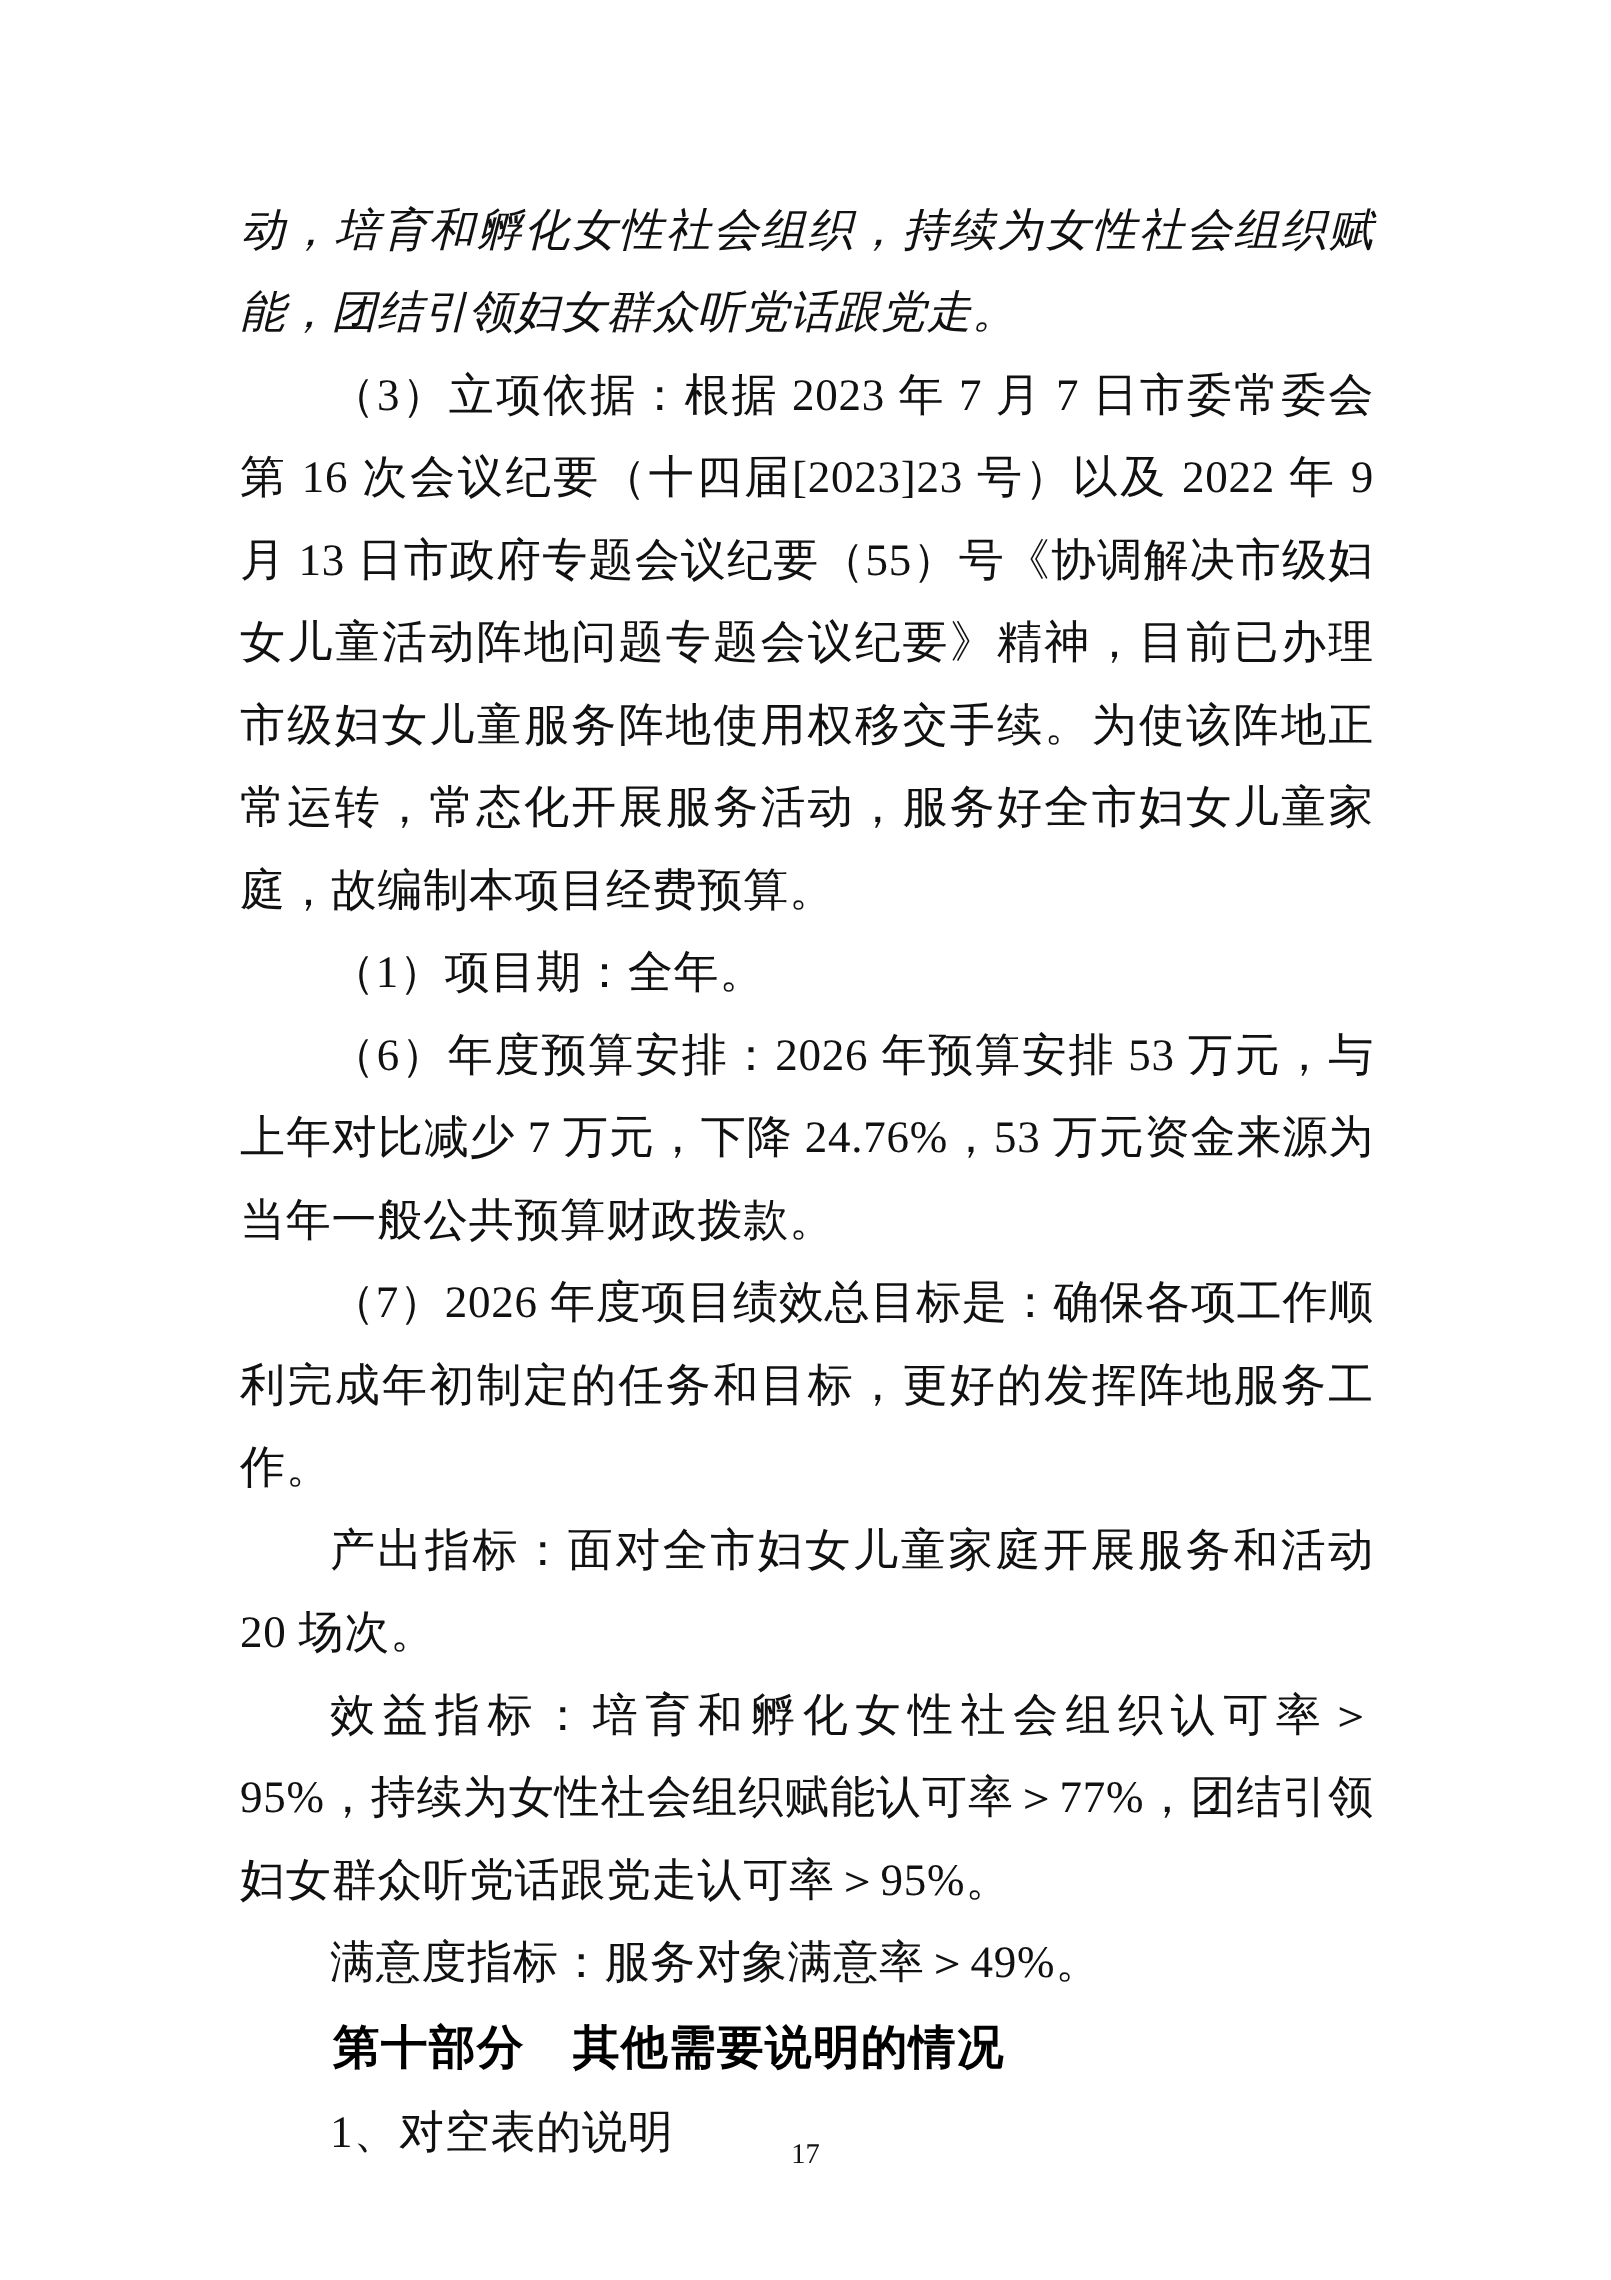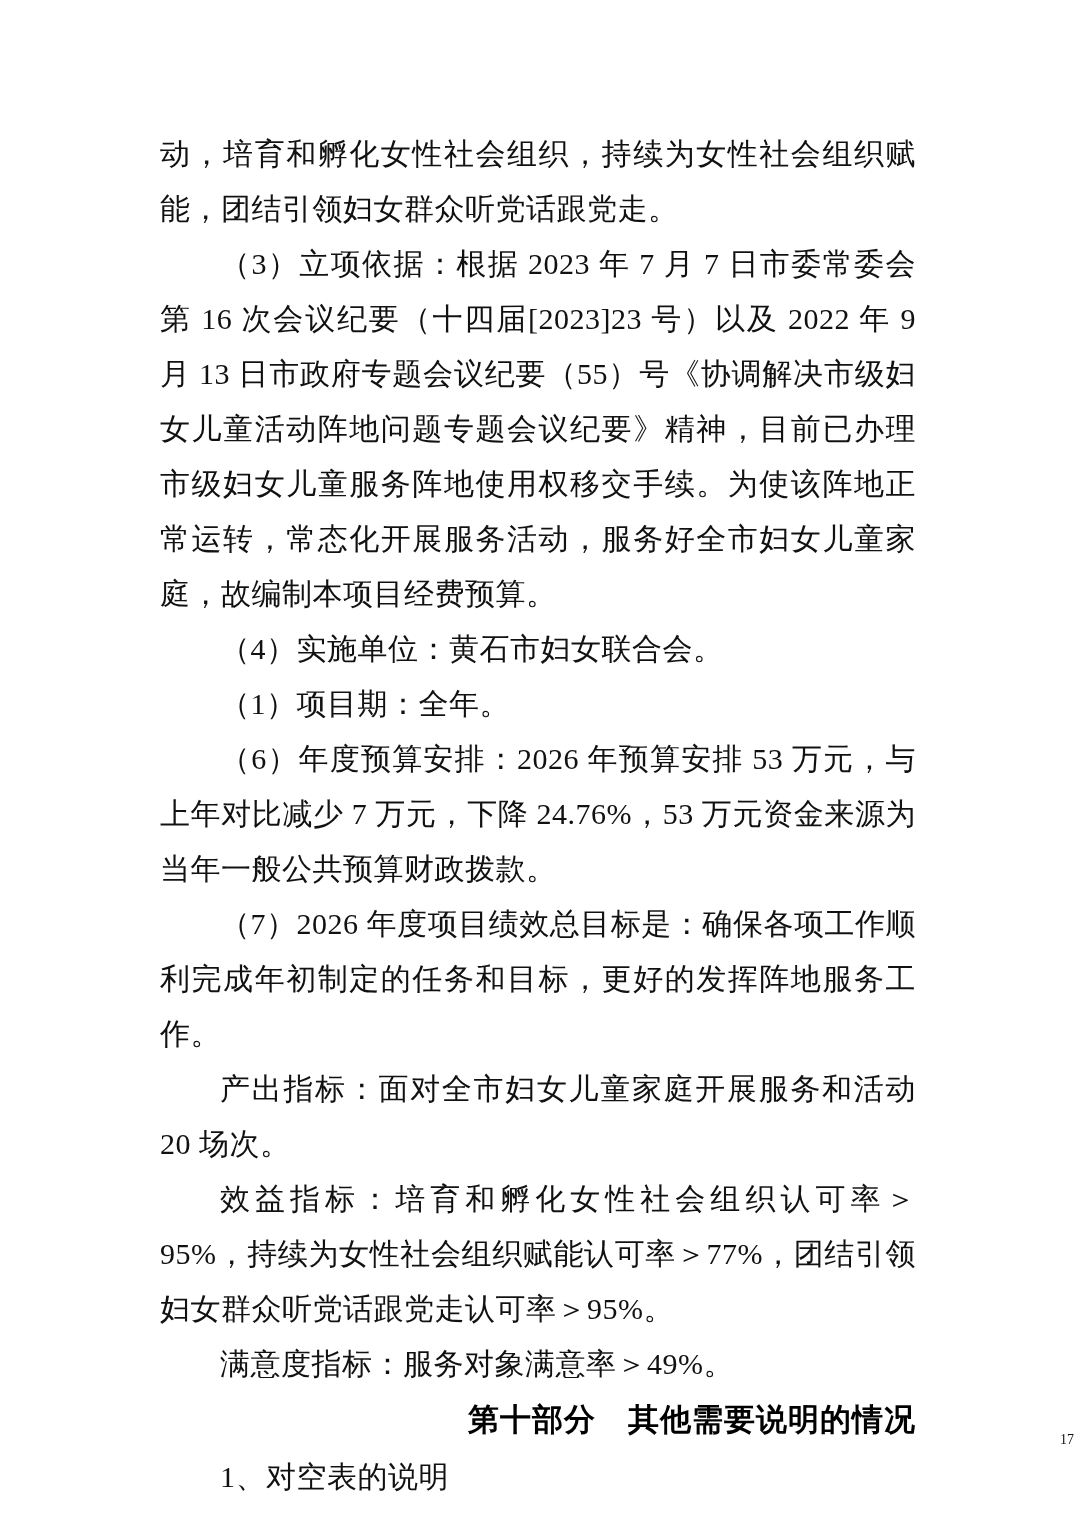--- a/index.html
+++ b/index.html
@@ -29,51 +29,50 @@
     font-family: "Liberation Serif", "DejaVu Serif", serif;
     font-size: 30px;
     line-height: 55px;
     text-align: justify;
     text-indent: 2em;
     letter-spacing: 0.5px;
     color: #111111;
   }
   .body-text p.continuation {
     text-indent: 0;
+    font-style: italic;
   }
   .section-heading {
     margin: 0;
     font-family: "Liberation Sans", "DejaVu Sans", sans-serif;
     font-weight: bold;
     font-size: 31px;
     line-height: 58px;
     text-indent: 2em;
     color: #000000;
     letter-spacing: 1px;
-    text-align: right;
   }
   .page-footer {
     position: absolute;
     bottom: 72px;
     left: 0;
     width: 100%;
-    text-align: right;
+    text-align: center;
     font-family: "Liberation Serif", "DejaVu Serif", serif;
-    font-size: 14px;
+    font-size: 19px;
     color: #111111;
   }
 </style>
 </head>
 <body>
 
 <div class="page">
   <div class="body-text">
     <p class="continuation">动，培育和孵化女性社会组织，持续为女性社会组织赋能，团结引领妇女群众听党话跟党走。</p>
     <p>（3）立项依据：根据 2023 年 7 月 7 日市委常委会第 16 次会议纪要（十四届[2023]23 号）以及 2022 年 9 月 13 日市政府专题会议纪要（55）号《协调解决市级妇女儿童活动阵地问题专题会议纪要》精神，目前已办理市级妇女儿童服务阵地使用权移交手续。为使该阵地正常运转，常态化开展服务活动，服务好全市妇女儿童家庭，故编制本项目经费预算。</p>
-    <p>（4）实施单位：黄石市妇女联合会。</p>
     <p>（1）项目期：全年。</p>
     <p>（6）年度预算安排：2026 年预算安排 53 万元，与上年对比减少 7 万元，下降 24.76%，53 万元资金来源为当年一般公共预算财政拨款。</p>
     <p>（7）2026 年度项目绩效总目标是：确保各项工作顺利完成年初制定的任务和目标，更好的发挥阵地服务工作。</p>
     <p>产出指标：面对全市妇女儿童家庭开展服务和活动 20 场次。</p>
     <p>效益指标：培育和孵化女性社会组织认可率＞95%，持续为女性社会组织赋能认可率＞77%，团结引领妇女群众听党话跟党走认可率＞95%。</p>
     <p>满意度指标：服务对象满意率＞49%。</p>
     <h2 class="section-heading">第十部分　其他需要说明的情况</h2>
     <p>1、对空表的说明</p>
   </div>
   <div class="page-footer">17</div>

